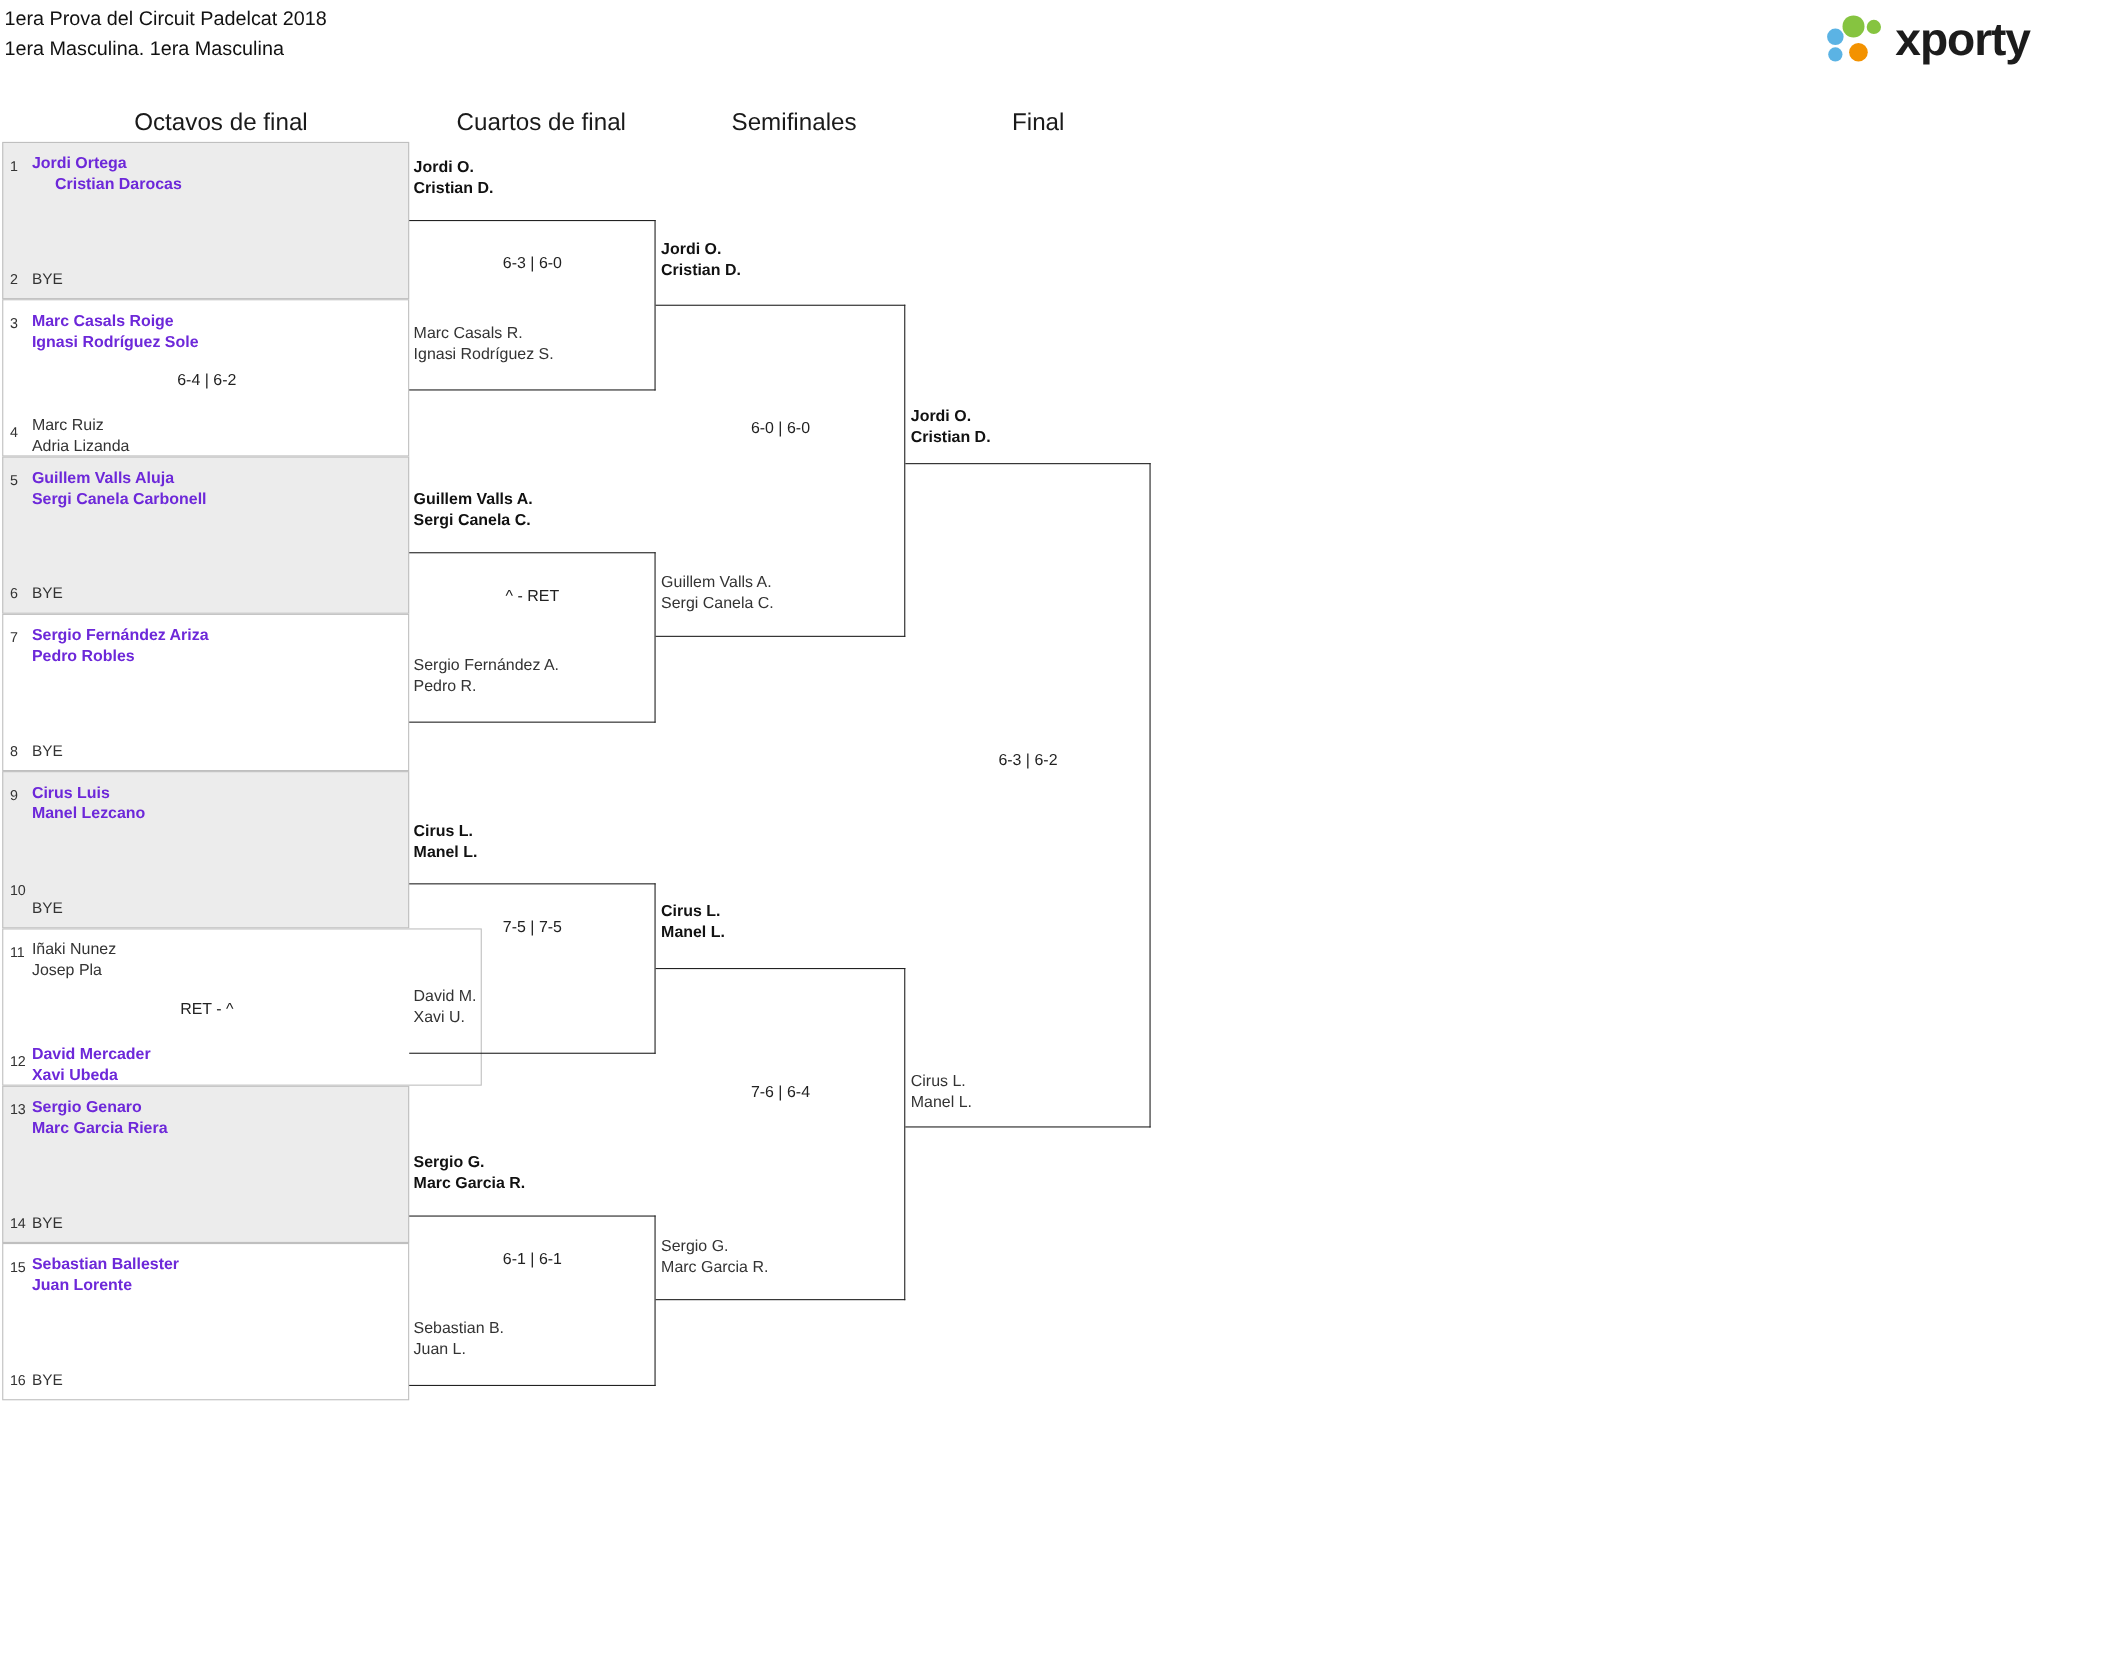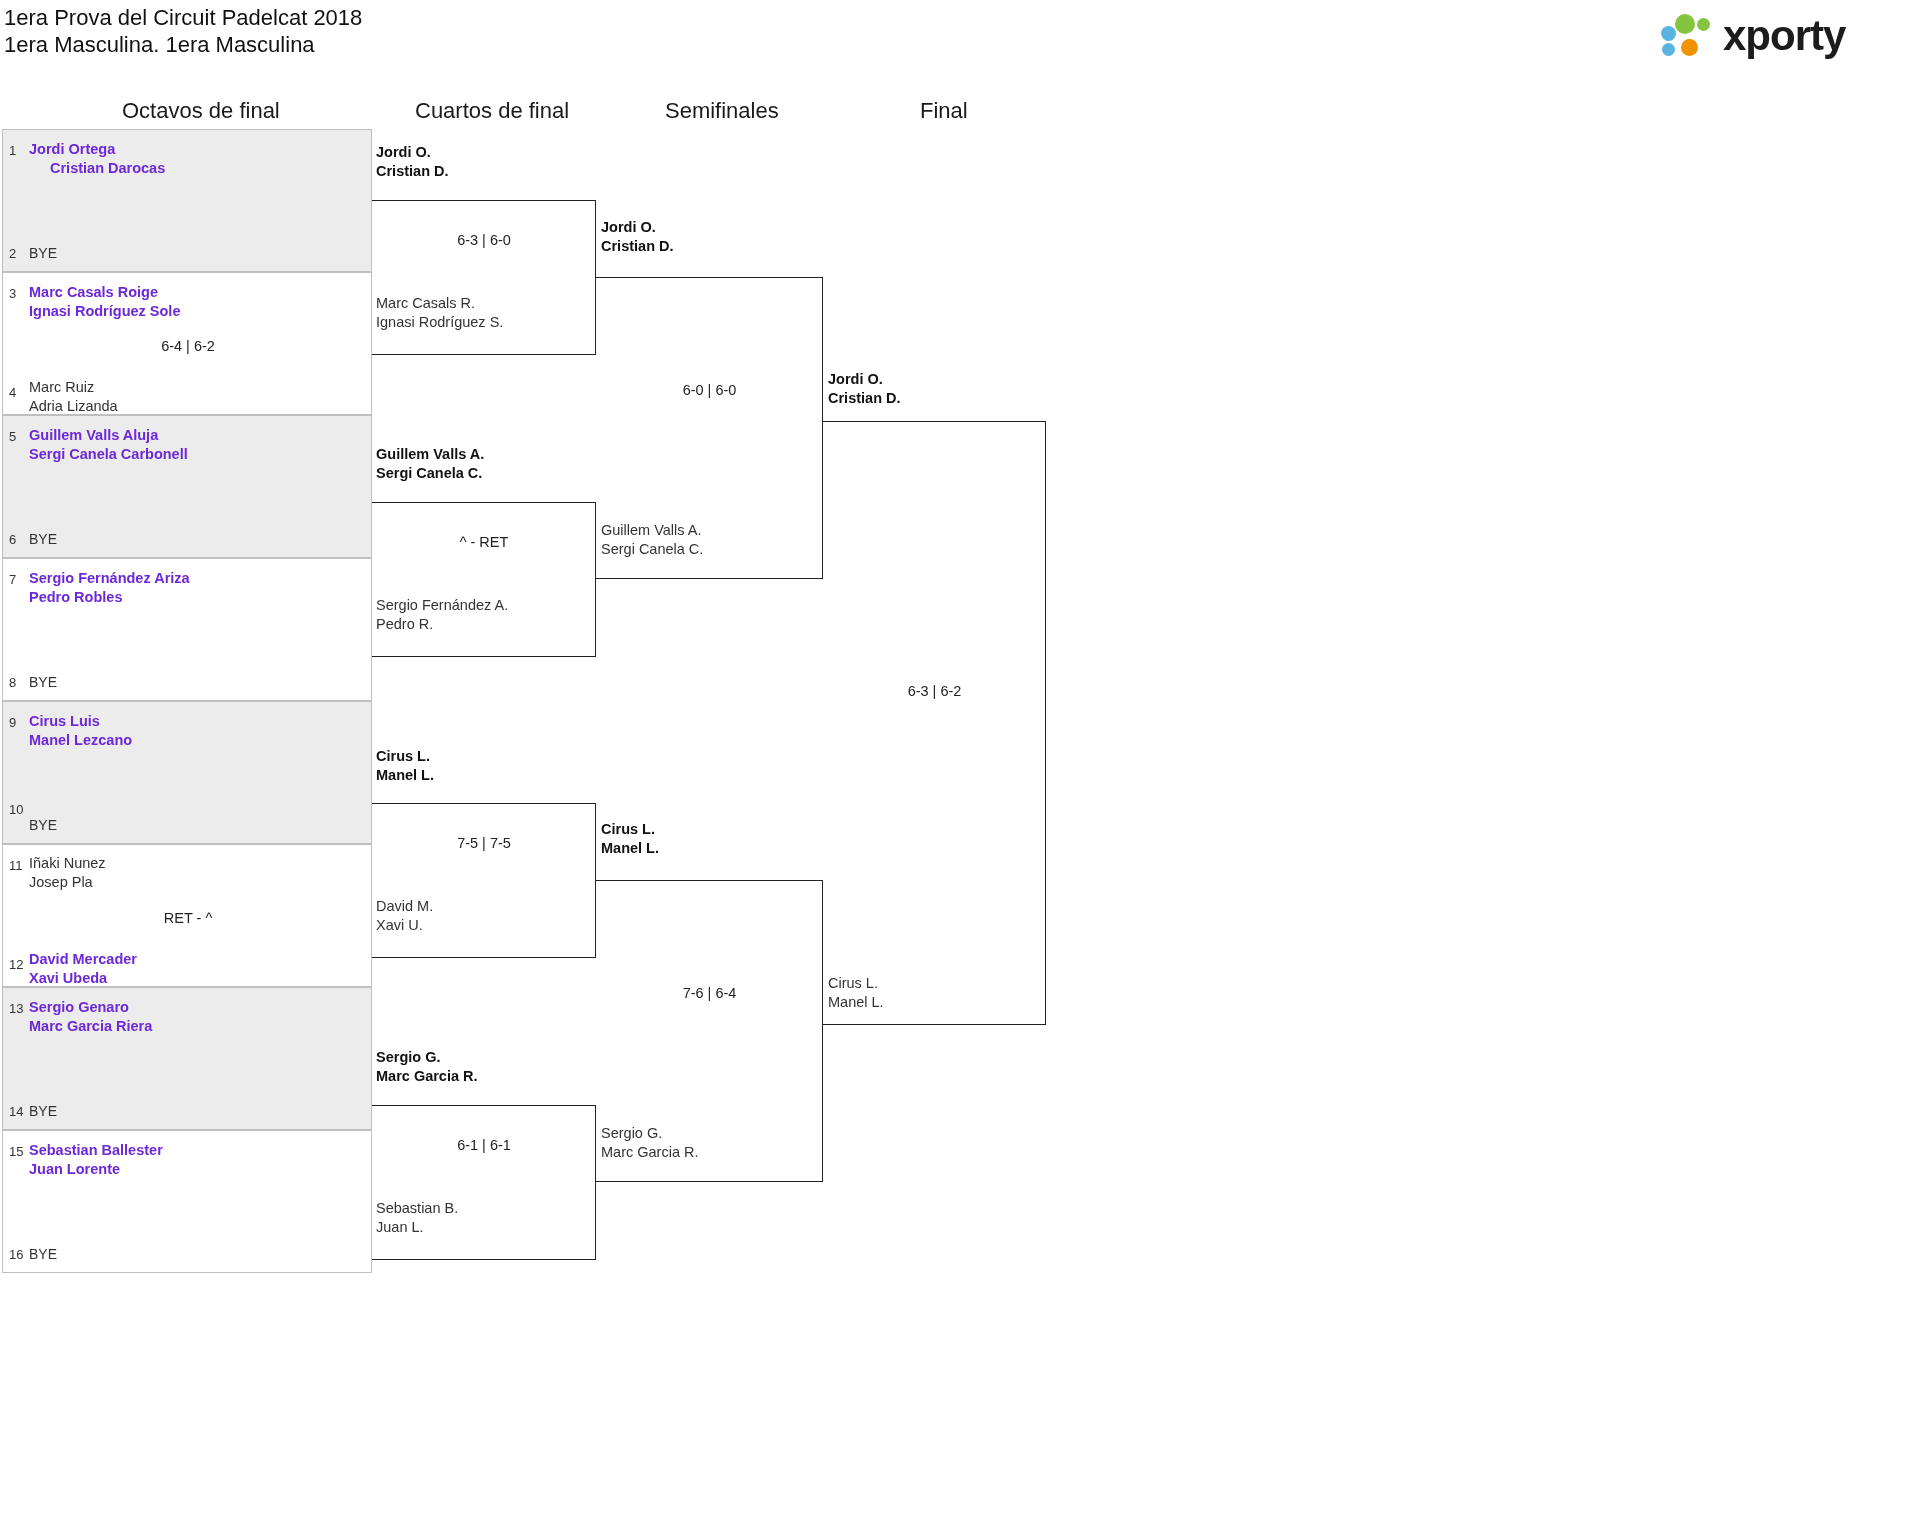--- a/index.html
+++ b/index.html
@@ -22,21 +22,21 @@
     left: 0; top: 0;
     width: 1920px;
     height: 70px;
   }
   #title-block {
     position: absolute;
     left: 4px;
     top: 4px;
   }
   .title-line {
-    font-size: 22px;
+    font-size: 18px;
     line-height: 27px;
     color: #111111;
     white-space: nowrap;
   }
 
   
   #logo {
     position: absolute;
     right: 14px;
     top: 8px;
@@ -189,21 +189,21 @@
 </div>
 
 <div class="match r1 shaded" style="left:2px; top:701px; width:370px; height:143px;">
   <div class="seed" style="top:13px;">9</div>
   <div class="team bold" style="top:10px;">Cirus Luis</div>
   <div class="team bold" style="top:29px;">Manel Lezcano</div>
   <div class="seed" style="top:100px;">10</div>
   <div class="bye" style="top:115px;">BYE</div>
 </div>
 
-<div class="match r1" style="left:2px; top:844px; width:370px; height:143px;">
+<div class="match r1" style="left:2px; top:844px; width:436px; height:143px;">
   <div class="seed" style="top:13px;">11</div>
   <div class="team norm" style="top:9px;">Iñaki Nunez</div>
   <div class="team norm" style="top:28px;">Josep Pla</div>
   <div class="score" style="left:0; top:65px; width:370px;">RET - ^</div>
   <div class="seed" style="top:112px;">12</div>
   <div class="team bold" style="top:105px;">David Mercader</div>
   <div class="team bold" style="top:124px;">Xavi Ubeda</div>
 </div>
 
 <div class="match r1 shaded" style="left:2px; top:987px; width:370px; height:143px;">

